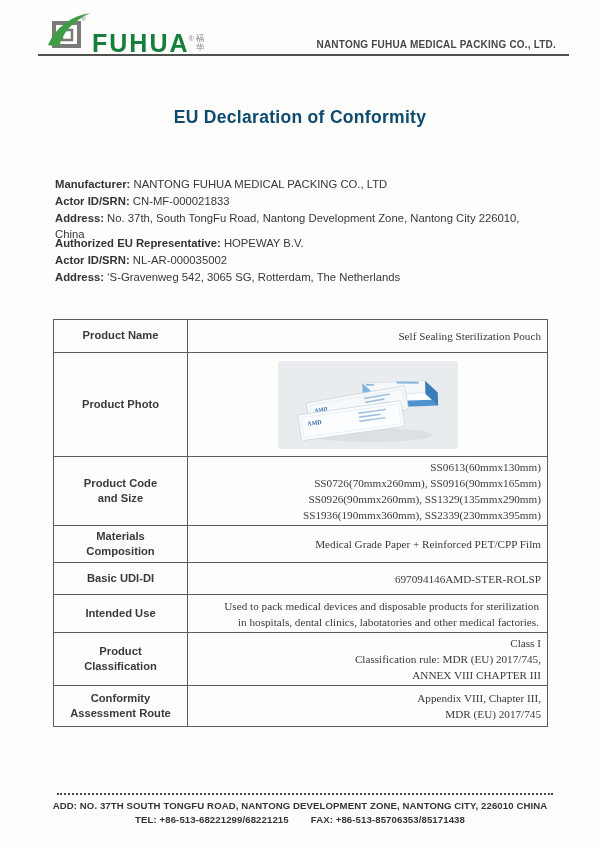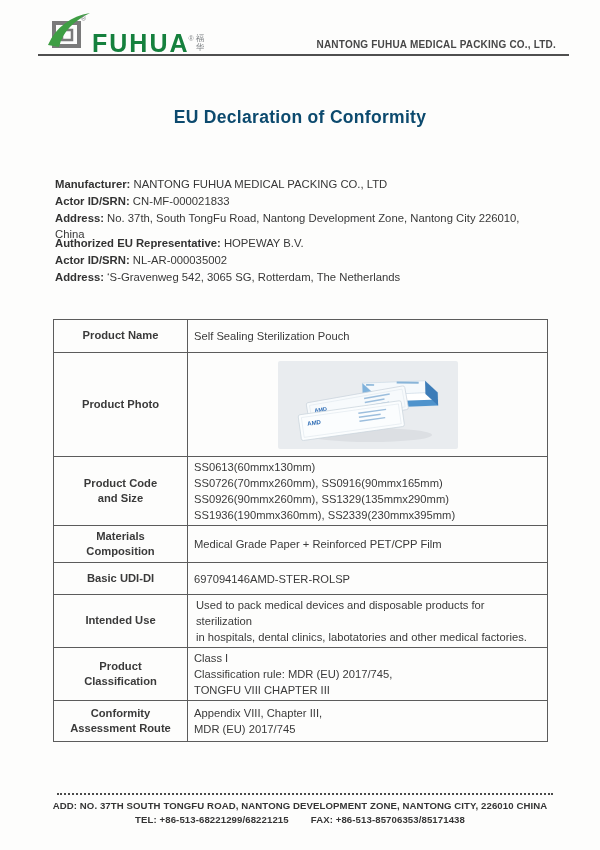--- a/index.html
+++ b/index.html
@@ -19,21 +19,21 @@
   .title{position:absolute;left:0;right:0;top:107px;text-align:center;font-size:17.5px;font-weight:bold;color:#0c4a6e;letter-spacing:0.3px;}
   
   .info-block{position:absolute;left:55px;width:492px;font-size:11.3px;line-height:16.8px;color:#383838;}
   .info-block b{color:#333;}
   .block-manufacturer{top:176px;}
   .block-representative{top:235px;}
   
   .spec-table{position:absolute;left:53px;top:319px;width:495px;border-collapse:collapse;table-layout:fixed;}
   .spec-table td{border:1px solid #5c5c5c;font-size:11.2px;color:#3a3a3a;vertical-align:middle;padding:2px 6px;}
   .spec-table td.lbl{width:121px;font-weight:bold;text-align:center;line-height:15.5px;}
-  .spec-table td.val{text-align:left;line-height:16px;}
+  .spec-table td.val{text-align:right;line-height:16px;font-family:Liberation Serif, serif;}
   .r1{height:33px;} .r2{height:104px;} .r3{height:65px;} .r4{height:37px;}
   .r5{height:32px;} .r6{height:38px;} .r7{height:47px;} .r8{height:41px;}
   .val.left{text-align:left;padding:2px 8px;line-height:16.2px;}
   .photo-wrap{display:flex;justify-content:center;align-items:center;}
   
   .footer-rule{position:absolute;left:57px;right:47px;top:793px;border-top:2px dotted #4a4a4a;}
   .footer-line{position:absolute;left:30px;right:30px;text-align:center;font-size:9.6px;font-weight:bold;color:#353535;letter-spacing:0.1px;}
   .footer-line1{top:800px;}
   .footer-line2{top:814px;}
   .footer-line2 .tel{margin-right:22px;}
@@ -173,21 +173,21 @@
     </tr>
 
     <tr class="r7">
       <td class="lbl">
         <div>Product</div>
         <div>Classification</div>
       </td>
       <td class="val">
         <div>Class I</div>
         <div>Classification rule: MDR (EU) 2017/745,</div>
-        <div>TONGFU VIII CHAPTER III</div>
+        <div>ANNEX VIII CHAPTER III</div>
       </td>
     </tr>
 
     <tr class="r8">
       <td class="lbl">
         <div>Conformity</div>
         <div>Assessment Route</div>
       </td>
       <td class="val">
         <div>Appendix VIII, Chapter III,</div>

